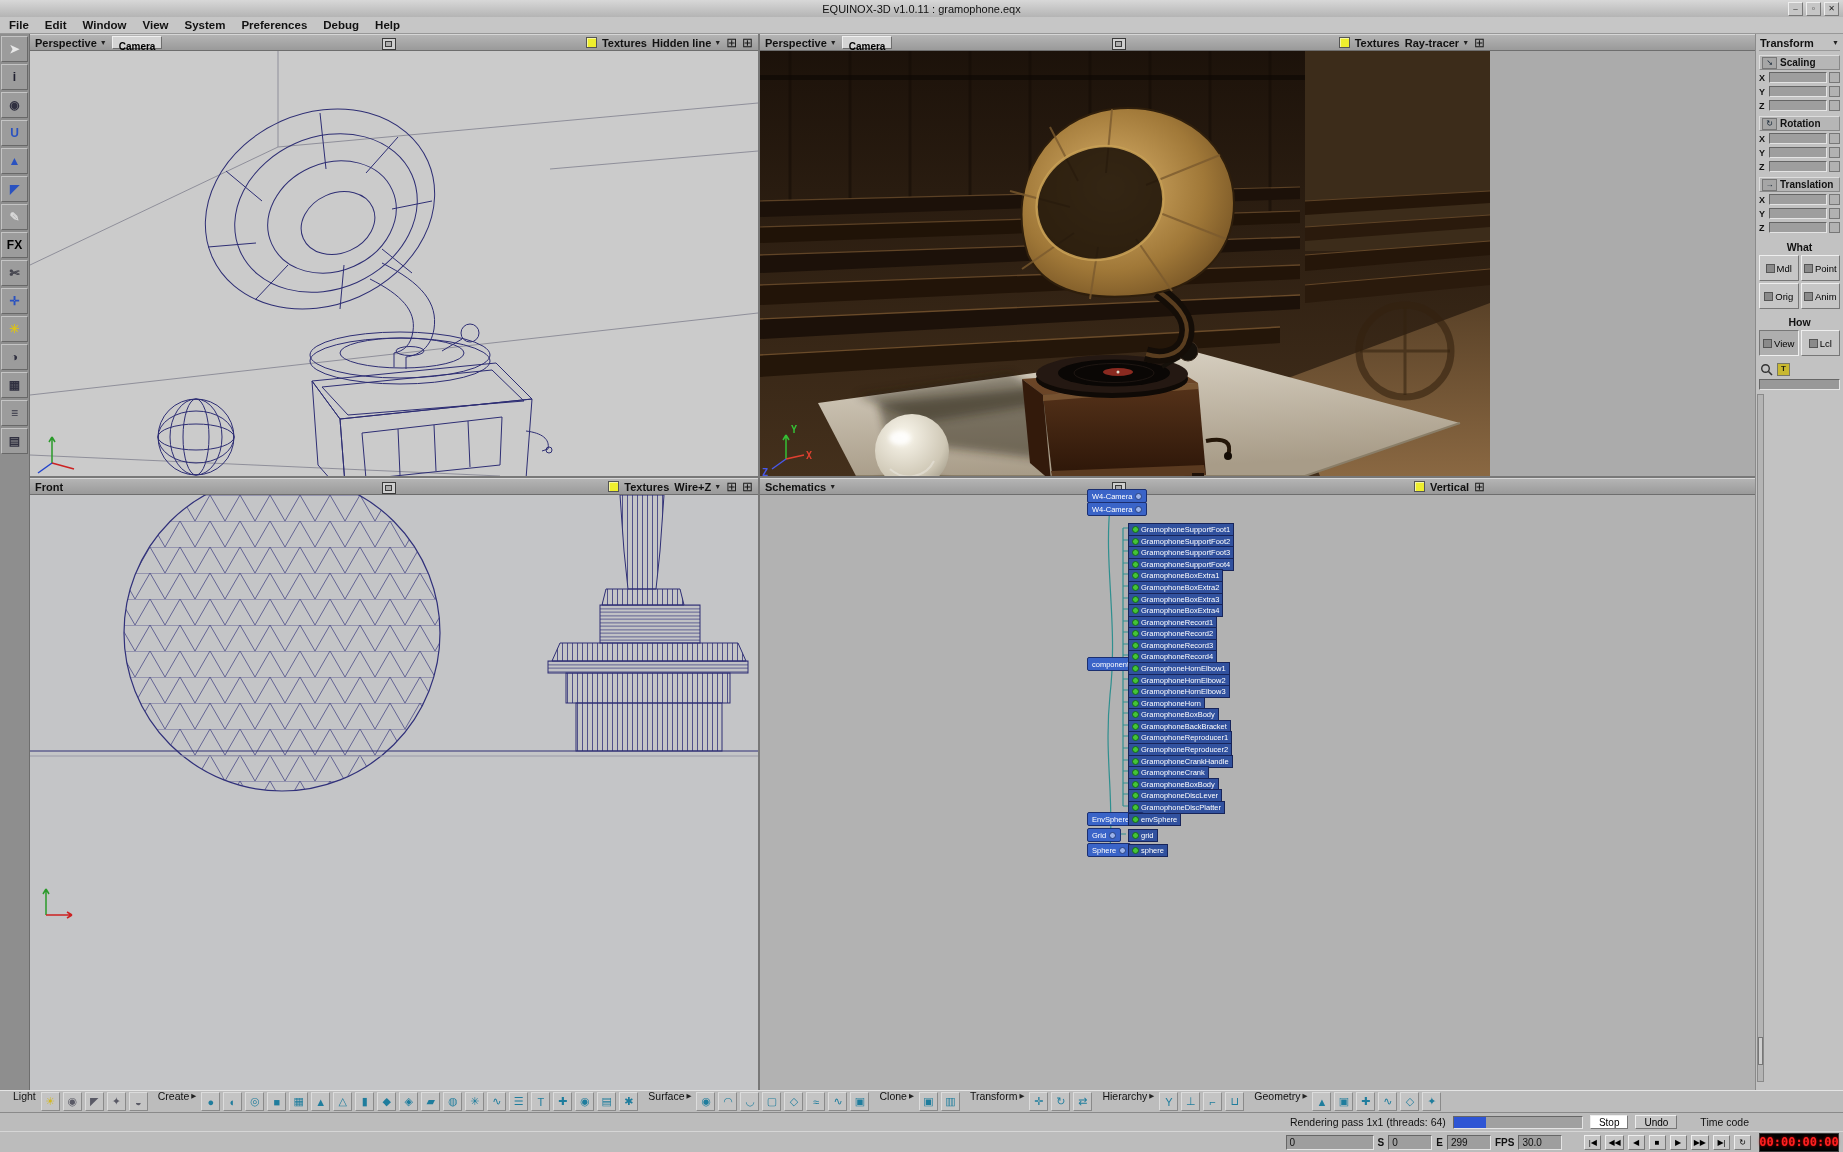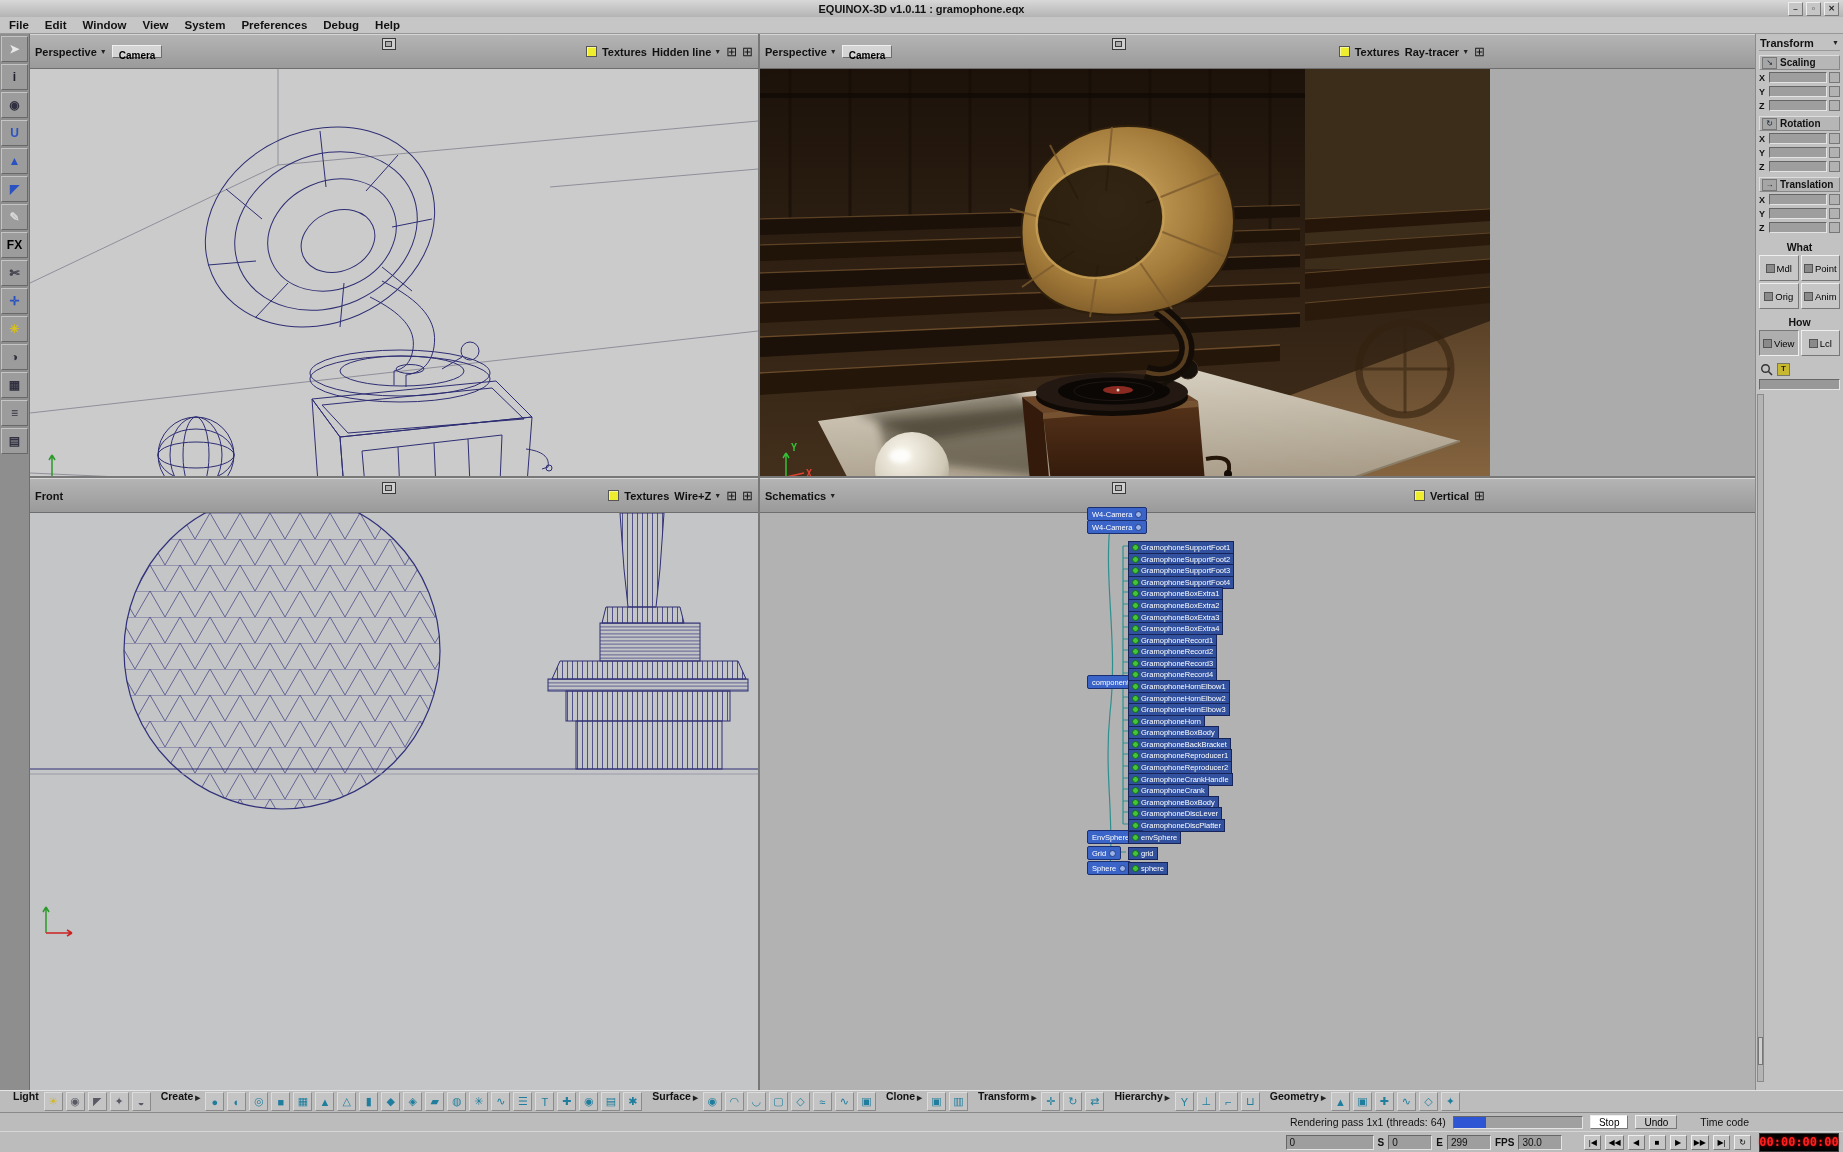--- a/index.html
+++ b/index.html
@@ -1,42 +1,42 @@
 <!DOCTYPE html>
 <html><head>
 <meta charset="utf-8">
 <style>
   html,body{margin:0;padding:0}
   body{width:1843px;height:1152px;position:relative;overflow:hidden;background:#c2c2c2;
        font-family:"Liberation Sans",sans-serif;color:#111;-webkit-user-select:none}
   
   .titlebar{position:absolute;left:0;top:0;width:1843px;height:17px;
     background:linear-gradient(#d8d8d8,#b4b4b4);border-bottom:1px solid #8a8a8a;
-    display:flex;align-items:center;justify-content:center;font-size:11px;font-weight:bold}
+    display:flex;align-items:center;justify-content:center;font-size:11px;font-weight:normal}
   .win-controls{position:absolute;right:4px;top:2px;display:flex;gap:3px}
   .win-btn{width:13px;height:12px;font-size:8px;line-height:11px;text-align:center;
     background:#c6c6c6;border:1px solid;border-color:#eee #777 #777 #eee;color:#222}
   .menubar{position:absolute;left:0;top:17px;width:1843px;height:17px;background:#c6c6c6;
     border-bottom:1px solid #989898;display:flex;align-items:center;gap:16px;padding:0 9px;
     font-size:11.5px;font-weight:bold;box-sizing:border-box}
   
   .lefttoolbar{position:absolute;left:0;top:34px;width:30px;height:1056px;background:#8e8e8e;
     border-right:1px solid #6e6e6e;display:flex;flex-direction:column;align-items:center;
     padding-top:2px;gap:2px;box-sizing:border-box}
   .ltool{width:25px;height:24px;display:flex;align-items:center;justify-content:center;
     font-size:12px;font-weight:bold;background:#9c9c9c;border:1px solid;
     border-color:#c4c4c4 #686868 #686868 #c4c4c4}
   
   .viewports{position:absolute;left:30px;top:34px;width:1725px;height:1056px;background:#787878}
   .vp{position:absolute;overflow:hidden;background:#b0b0b0}
   .vp-tl{left:0;top:0;width:728px;height:442px}
   .vp-tr{left:730px;top:0;width:995px;height:442px}
   .vp-bl{left:0;top:444px;width:728px;height:612px}
   .vp-br{left:730px;top:444px;width:995px;height:612px}
-  .vp-header{height:35px;background:linear-gradient(#b4b4b4,#9a9a9a);border-top:1px solid #d6d6d6;
+  .vp-header{height:17px;background:linear-gradient(#b4b4b4,#9a9a9a);border-top:1px solid #d6d6d6;
     border-bottom:1px solid #6e6e6e;display:flex;align-items:center;gap:5px;padding:0 5px;
     font-size:11px;font-weight:bold;position:relative;box-sizing:border-box}
   .hdr-caret{font-size:7px;color:#222;margin-left:-2px}
   .hdr-btn{font:bold 10px "Liberation Sans",sans-serif;background:#d4d4d4;height:13px;
     border:1px solid;border-color:#efefef #6e6e6e #6e6e6e #efefef;padding:4px 6px}
   .hdr-right{margin-left:auto;display:flex;align-items:center;gap:5px}
   .hdr-right.offset{margin-right:265px}
   .cb{width:9px;height:9px;background:#eeee2e;border:1px solid #555;
     box-shadow:inset 1px 1px 0 rgba(255,255,255,.55);flex:none}
   .grid-ico{font-size:13px;line-height:1;font-weight:normal;color:#161616}
@@ -83,21 +83,21 @@
   .t-ico{width:11px;height:11px;background:#c8b830;border:1px solid #776;font-size:8px;
     line-height:10px;text-align:center;font-weight:bold;color:#221}
   .rp-input{width:100%;height:11px;background:#989898;border:1px solid;box-sizing:border-box;
     border-color:#666 #e4e4e4 #e4e4e4 #666;margin-top:3px}
   .rp-scroll{position:absolute;left:1px;top:360px;bottom:8px;width:5px;background:#b4b4b4;border:1px solid #8a8a8a}
   .rp-scroll .thumb{position:absolute;left:0;right:0;bottom:16px;height:26px;background:#cfcfcf;border:1px solid #777}
   
   .bottombar{position:absolute;left:0;top:1090px;width:1843px;height:22px;background:#bcbcbc;
     border-top:1px solid #e4e4e4;display:flex;align-items:center;gap:3px;padding:0 6px;
     box-sizing:border-box;overflow:hidden}
-  .bt-label{font-size:10.5px;font-weight:bold;display:flex;align-items:flex-end;gap:2px;margin:0 2px 12px 7px;white-space:nowrap}
+  .bt-label{font-size:10.5px;font-weight:normal;display:flex;align-items:center;gap:2px;margin:0 2px 12px 7px;white-space:nowrap}
   .bt-arrow{font-size:6.5px;color:#222}
   .bt-icon{width:17px;height:17px;display:flex;align-items:center;justify-content:center;
     font-size:11px;color:#1f7d9d;background:#c4c4c4;border:1px solid;flex:none;
     border-color:#dcdcdc #8a8a8a #8a8a8a #dcdcdc}
   .g0 .bt-icon{color:#5a5a66}
   .g0 .bt-icon:first-child{color:#d2b822}
   .statusbar{position:absolute;left:0;top:1112px;width:1843px;height:19px;background:#bcbcbc;
     border-top:1px solid #8a8a8a;display:flex;align-items:center;justify-content:flex-end;gap:7px;
     padding:0 6px;box-sizing:border-box;font-size:10.5px}
   .progress{width:128px;height:11px;background:#a0a0a0;border:1px solid;position:relative;

